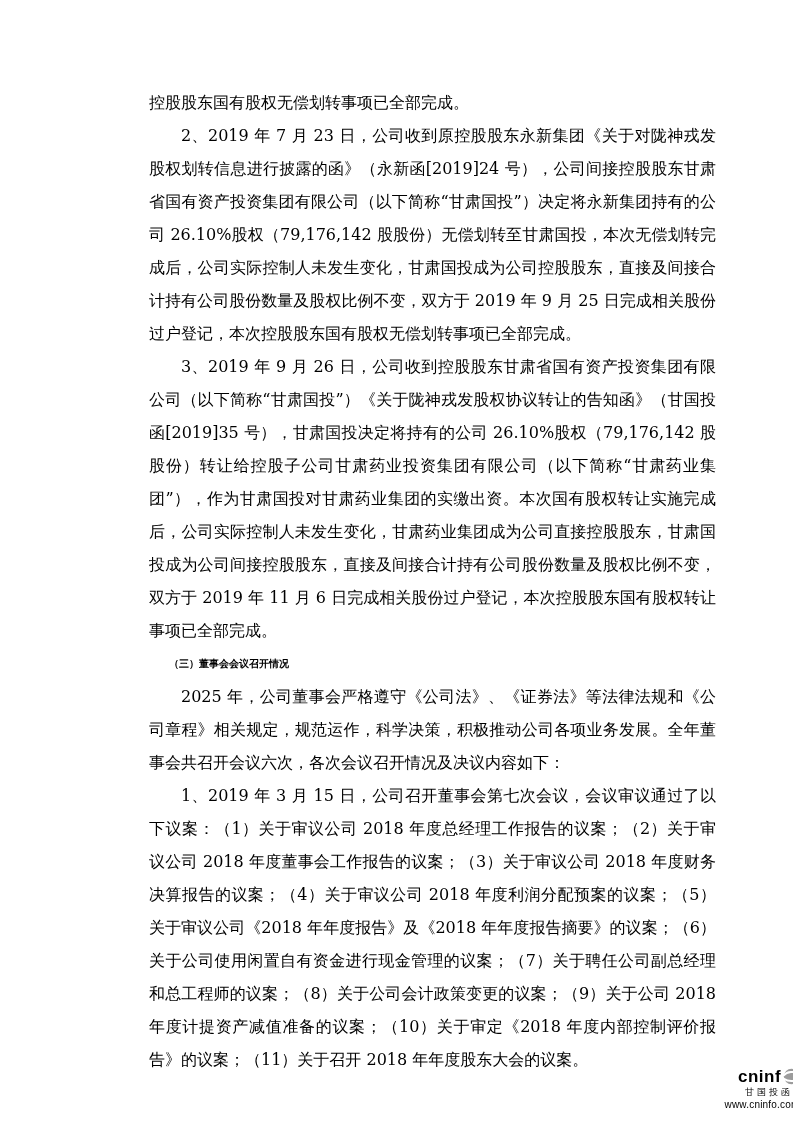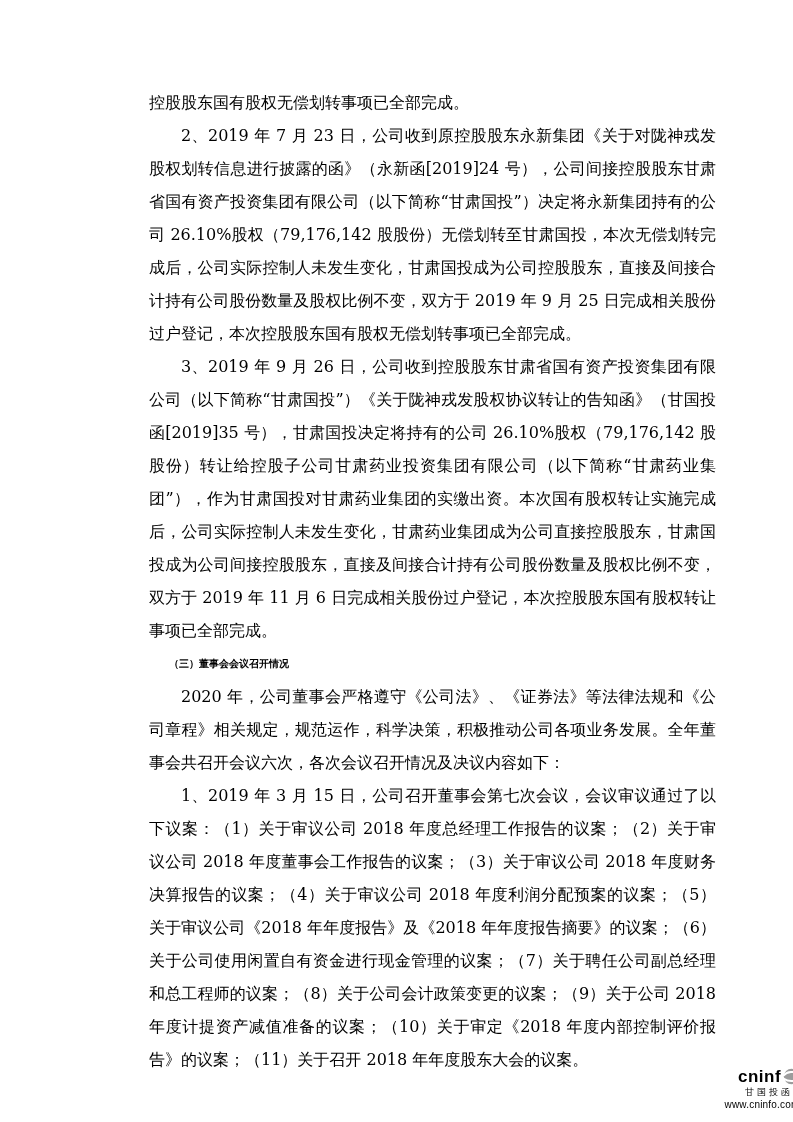--- a/index.html
+++ b/index.html
@@ -80,21 +80,21 @@
 </head>
 <body>
 
 <div class="page">
 
   <div class="content">
     <p class="continuation">控股股东国有股权无偿划转事项已全部完成。</p>
     <p>2、2019 年 7 月 23 日，公司收到原控股股东永新集团《关于对陇神戎发股权划转信息进行披露的函》（永新函[2019]24 号），公司间接控股股东甘肃省国有资产投资集团有限公司（以下简称“甘肃国投”）决定将永新集团持有的公司 26.10%股权（79,176,142 股股份）无偿划转至甘肃国投，本次无偿划转完成后，公司实际控制人未发生变化，甘肃国投成为公司控股股东，直接及间接合计持有公司股份数量及股权比例不变，双方于 2019 年 9 月 25 日完成相关股份过户登记，本次控股股东国有股权无偿划转事项已全部完成。</p>
     <p>3、2019 年 9 月 26 日，公司收到控股股东甘肃省国有资产投资集团有限公司（以下简称“甘肃国投”）《关于陇神戎发股权协议转让的告知函》（甘国投函[2019]35 号），甘肃国投决定将持有的公司 26.10%股权（79,176,142 股股份）转让给控股子公司甘肃药业投资集团有限公司（以下简称“甘肃药业集团”），作为甘肃国投对甘肃药业集团的实缴出资。本次国有股权转让实施完成后，公司实际控制人未发生变化，甘肃药业集团成为公司直接控股股东，甘肃国投成为公司间接控股股东，直接及间接合计持有公司股份数量及股权比例不变，双方于 2019 年 11 月 6 日完成相关股份过户登记，本次控股股东国有股权转让事项已全部完成。</p>
     <h3 class="section-heading">（三）董事会会议召开情况</h3>
-    <p>2020 年，公司董事会严格遵守《公司法》、《证券法》等法律法规和《公司章程》相关规定，规范运作，科学决策，积极推动公司各项业务发展。全年董事会共召开会议六次，各次会议召开情况及决议内容如下：</p>
+    <p>2025 年，公司董事会严格遵守《公司法》、《证券法》等法律法规和《公司章程》相关规定，规范运作，科学决策，积极推动公司各项业务发展。全年董事会共召开会议六次，各次会议召开情况及决议内容如下：</p>
     <p>1、2019 年 3 月 15 日，公司召开董事会第七次会议，会议审议通过了以下议案：（1）关于审议公司 2018 年度总经理工作报告的议案；（2）关于审议公司 2018 年度董事会工作报告的议案；（3）关于审议公司 2018 年度财务决算报告的议案；（4）关于审议公司 2018 年度利润分配预案的议案；（5）关于审议公司《2018 年年度报告》及《2018 年年度报告摘要》的议案；（6）关于公司使用闲置自有资金进行现金管理的议案；（7）关于聘任公司副总经理和总工程师的议案；（8）关于公司会计政策变更的议案；（9）关于公司 2018 年度计提资产减值准备的议案；（10）关于审定《2018 年度内部控制评价报告》的议案；（11）关于召开 2018 年年度股东大会的议案。</p>
   </div>
 
   <div class="cninfo-logo">
     <div class="logo-row">
       <span class="logo-word">cninf</span>
       <span>
         <svg width="17" height="17" viewBox="0 0 20 20" style="display:block">
           <circle cx="10" cy="10" r="9" fill="#9c9c9c"></circle>
           <path d="M0.5 9 C5 3.5, 13 3.5, 19.5 7.5" stroke="#ffffff" stroke-width="2.2" fill="none"></path>

